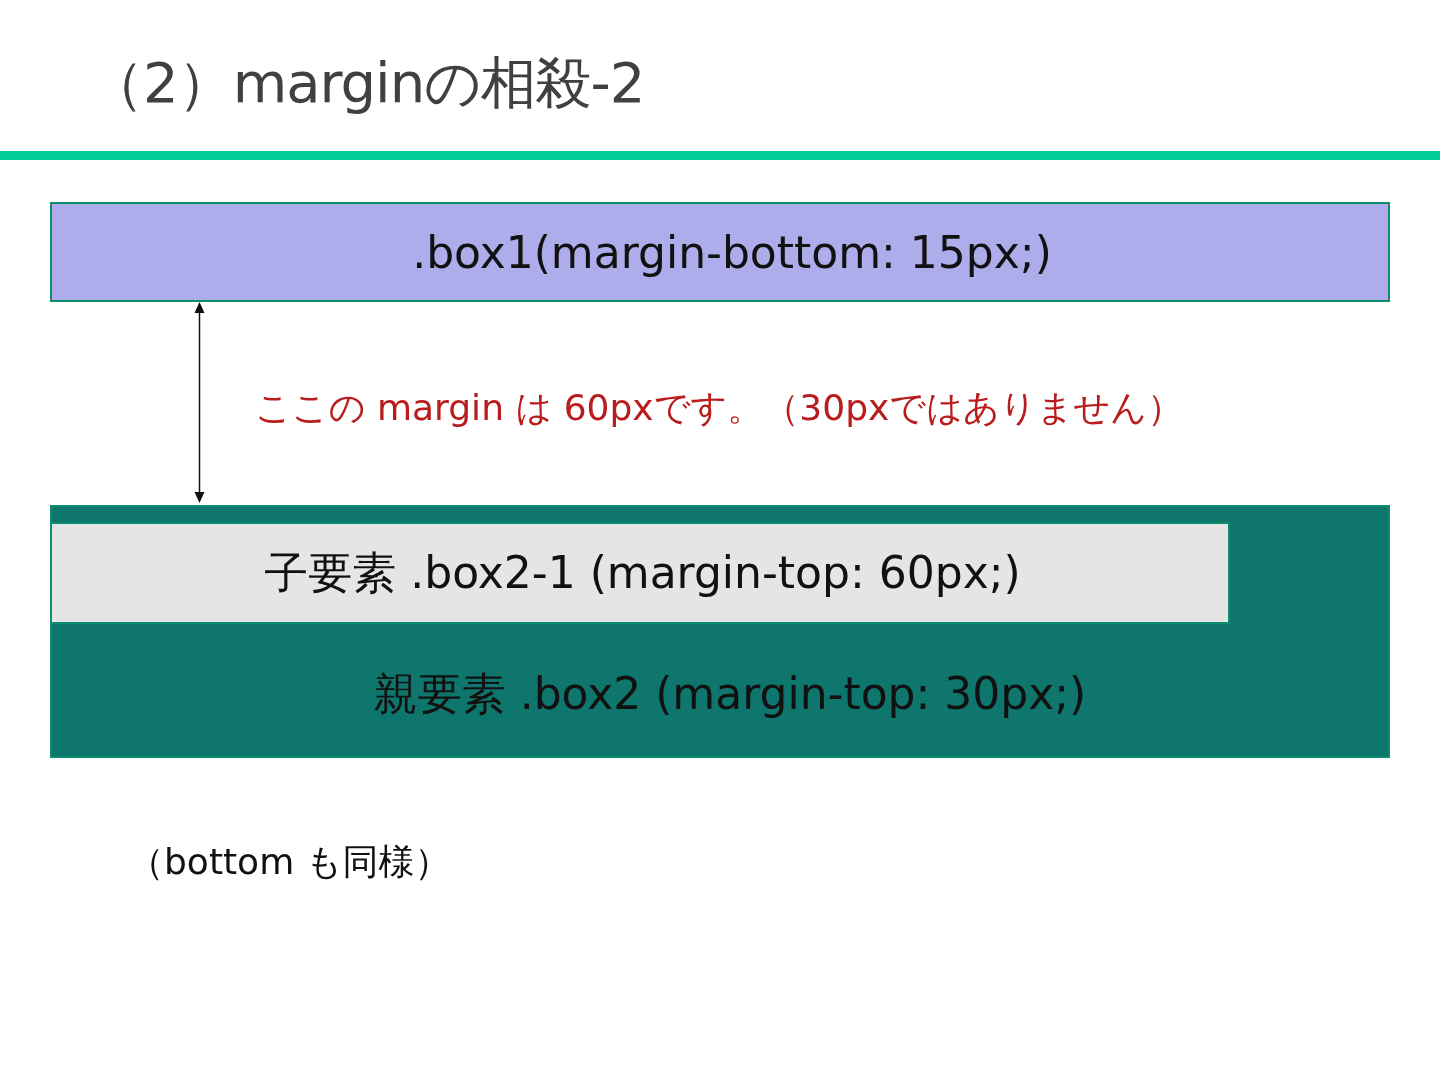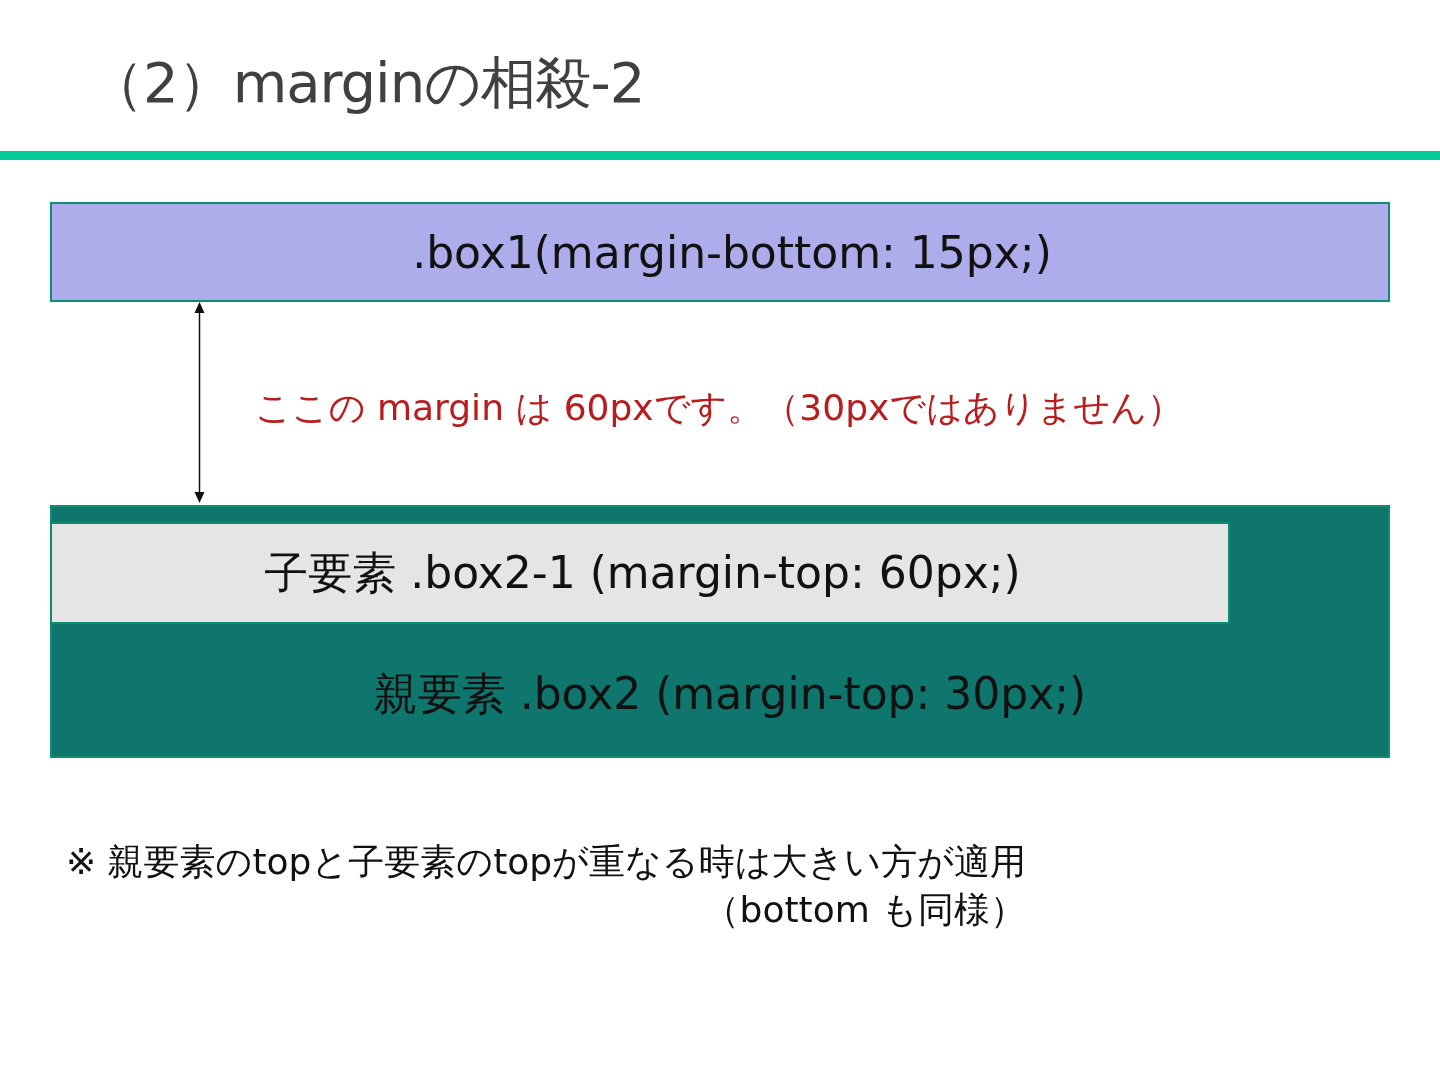--- a/index.html
+++ b/index.html
@@ -72,15 +72,14 @@
 
 <div class="box box2">
   <span class="label">親要素 .box2 (margin-top: 30px;)</span>
 </div>
 
 <div class="box box21">
   <span class="label">子要素 .box2-1 (margin-top: 60px;)</span>
 </div>
 
 <div class="footnote">
-  <div>※ 親要素のtopと子要素のtopが重なる時は大きい方が適用</div>
   <div class="line2">（bottom も同様）</div>
 </div>
 
 </body></html>

